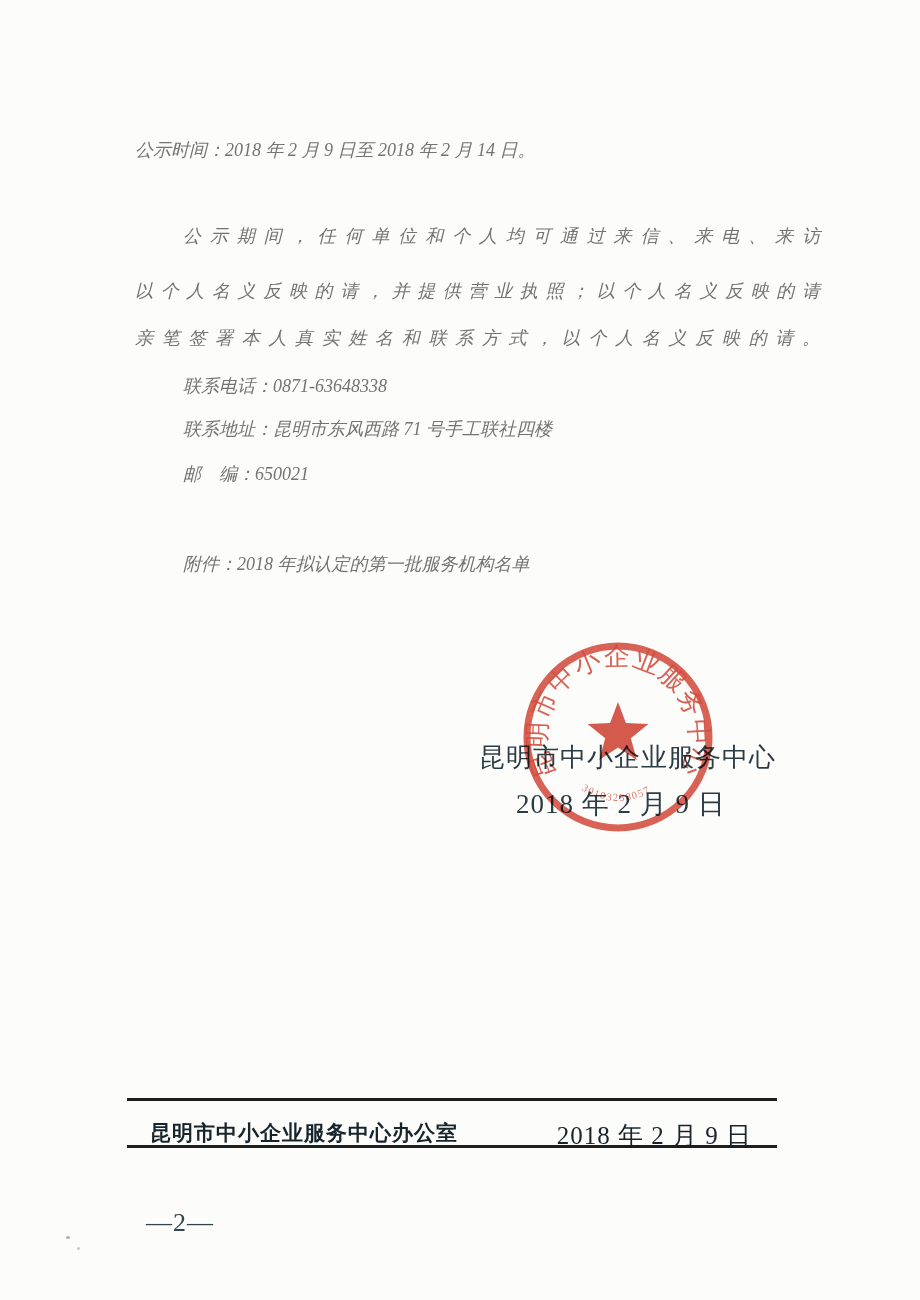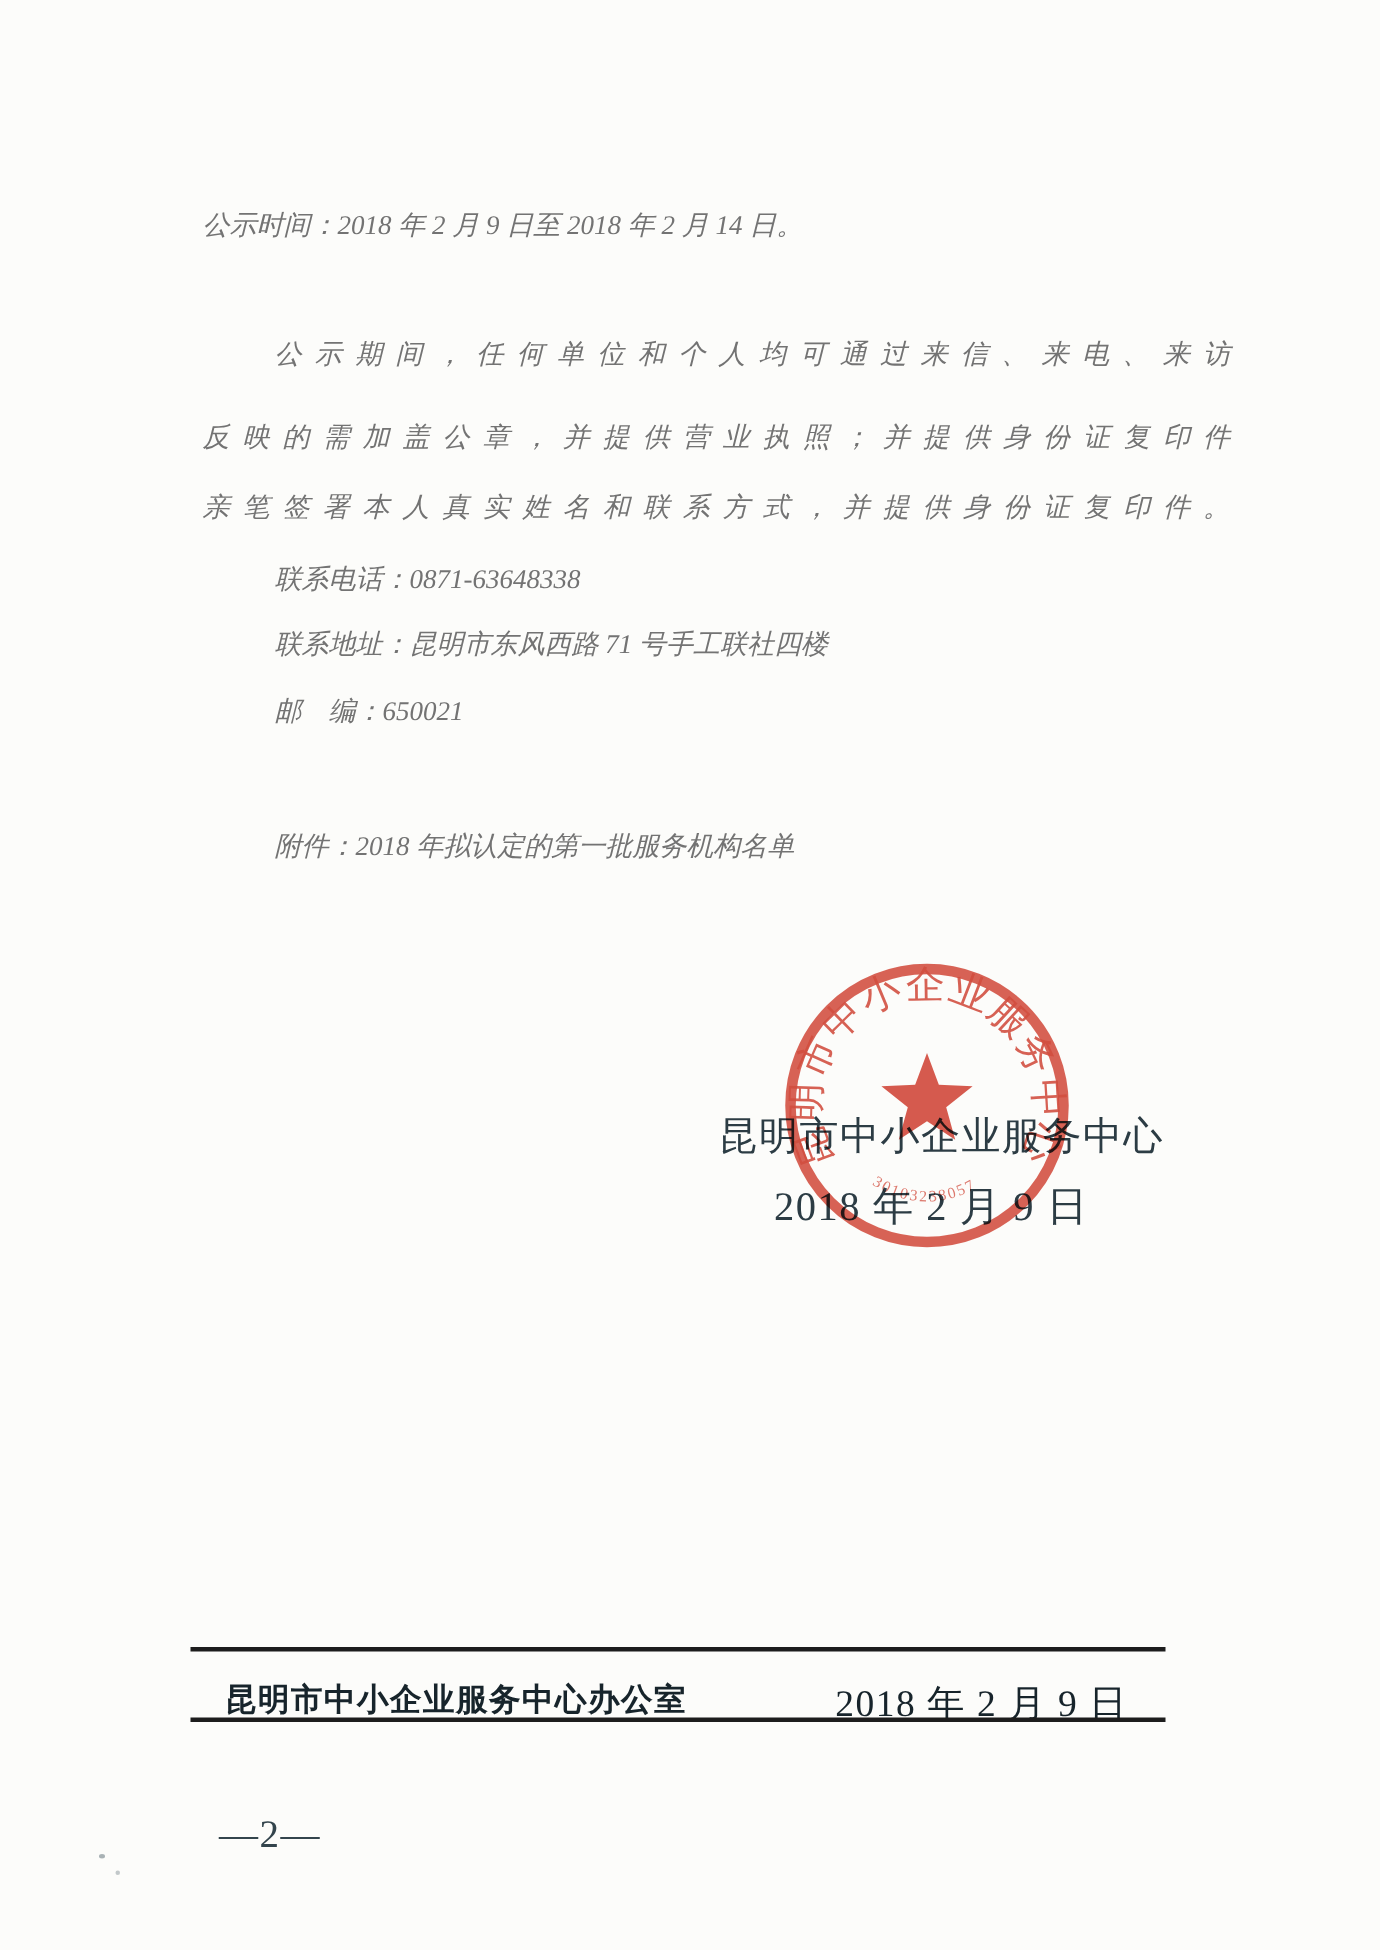--- a/index.html
+++ b/index.html
@@ -70,22 +70,22 @@
   .speck1{left:66px;top:1236px;width:4px;height:3px;}
   .speck2{left:77px;top:1247px;width:3px;height:3px;opacity:.7;}
 </style>
 </head>
 <body>
 
 <div class="page">
 
   <div class="line l1">公示时间：2018 年 2 月 9 日至 2018 年 2 月 14 日。</div>
   <div class="line l2 just">公示期间，任何单位和个人均可通过来信、来电、来访</div>
-  <div class="line l4 just">反映的需加盖公章，并提供营业执照；并提供身份证复印件</div>
-  <div class="line l5 just">亲笔签署本人真实姓名和联系方式，并提供身份证复印件。</div>
+  <div class="line l4 just">以个人名义反映的请，并提供营业执照；以个人名义反映的请</div>
+  <div class="line l5 just">亲笔签署本人真实姓名和联系方式，以个人名义反映的请。</div>
   <div class="line l6">联系电话：0871-63648338</div>
   <div class="line l7">联系地址：昆明市东风西路 71 号手工联社四楼</div>
   <div class="line l8">邮　编：650021</div>
   <div class="line l9">附件：2018 年拟认定的第一批服务机构名单</div>
 
   <div class="sig-org">昆明市中小企业服务中心</div>
   <div class="sig-date">2018 年 2 月 9 日</div>
 
   <svg class="seal" viewBox="0 0 220 220">
     <defs>

